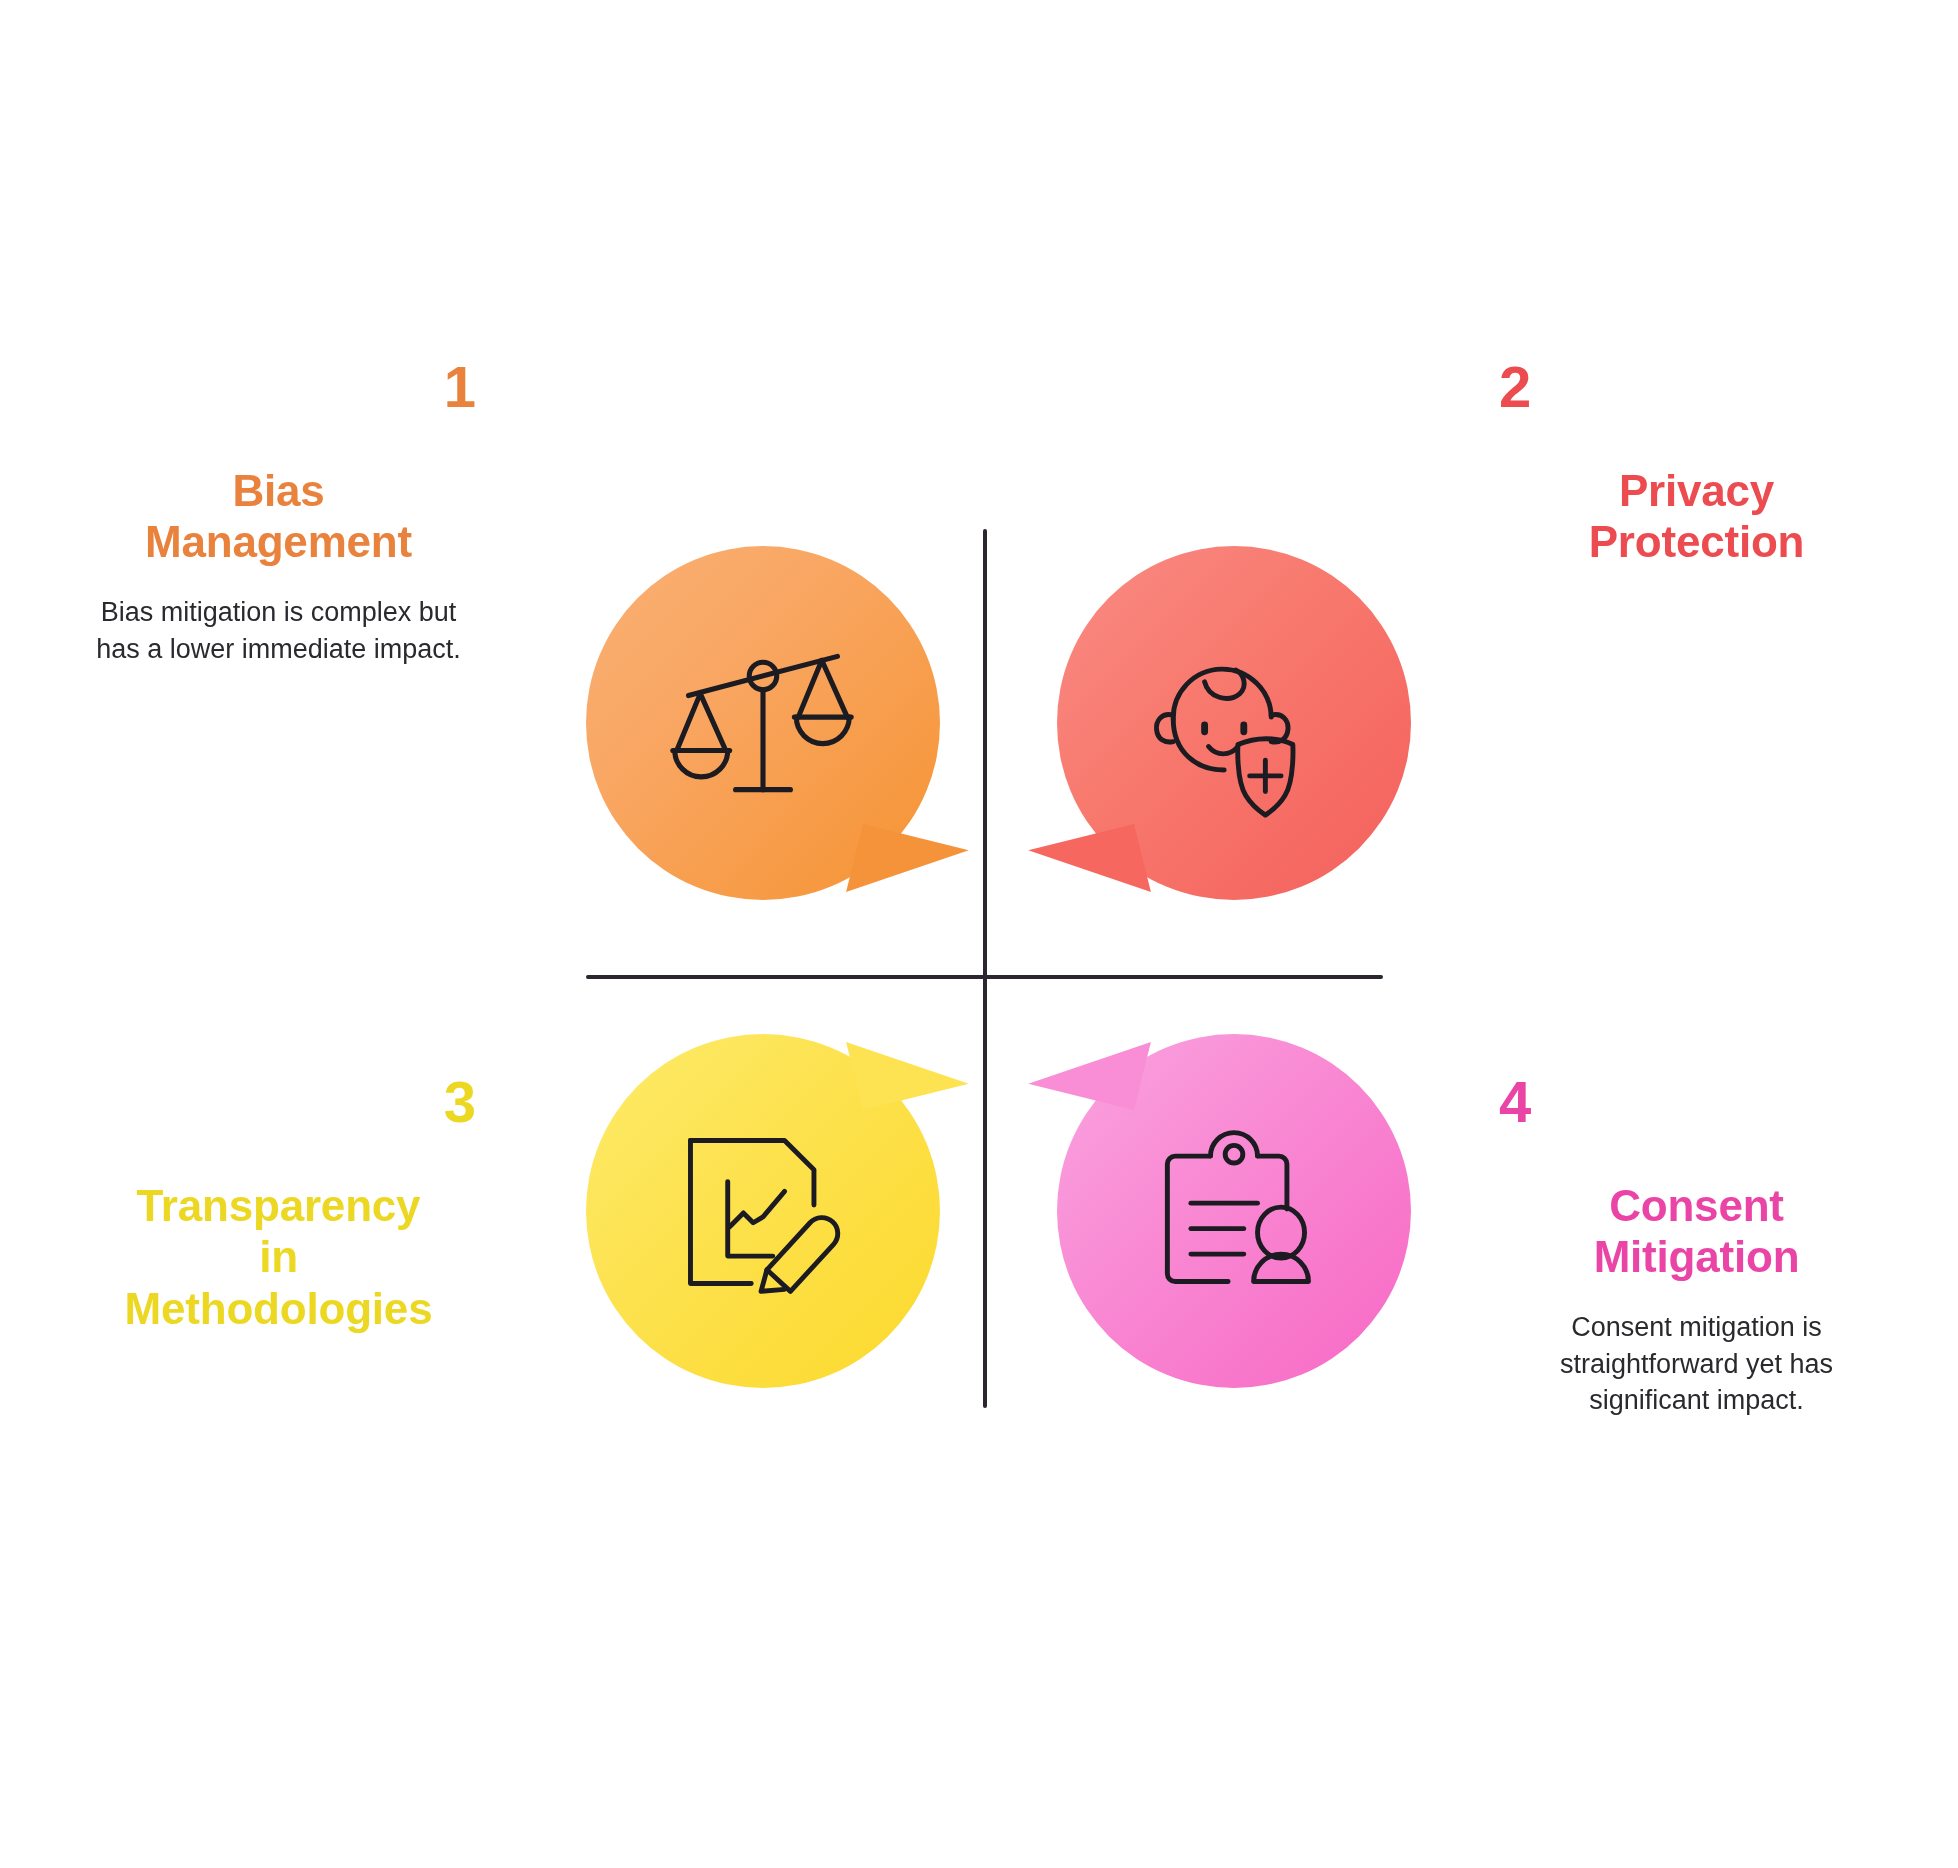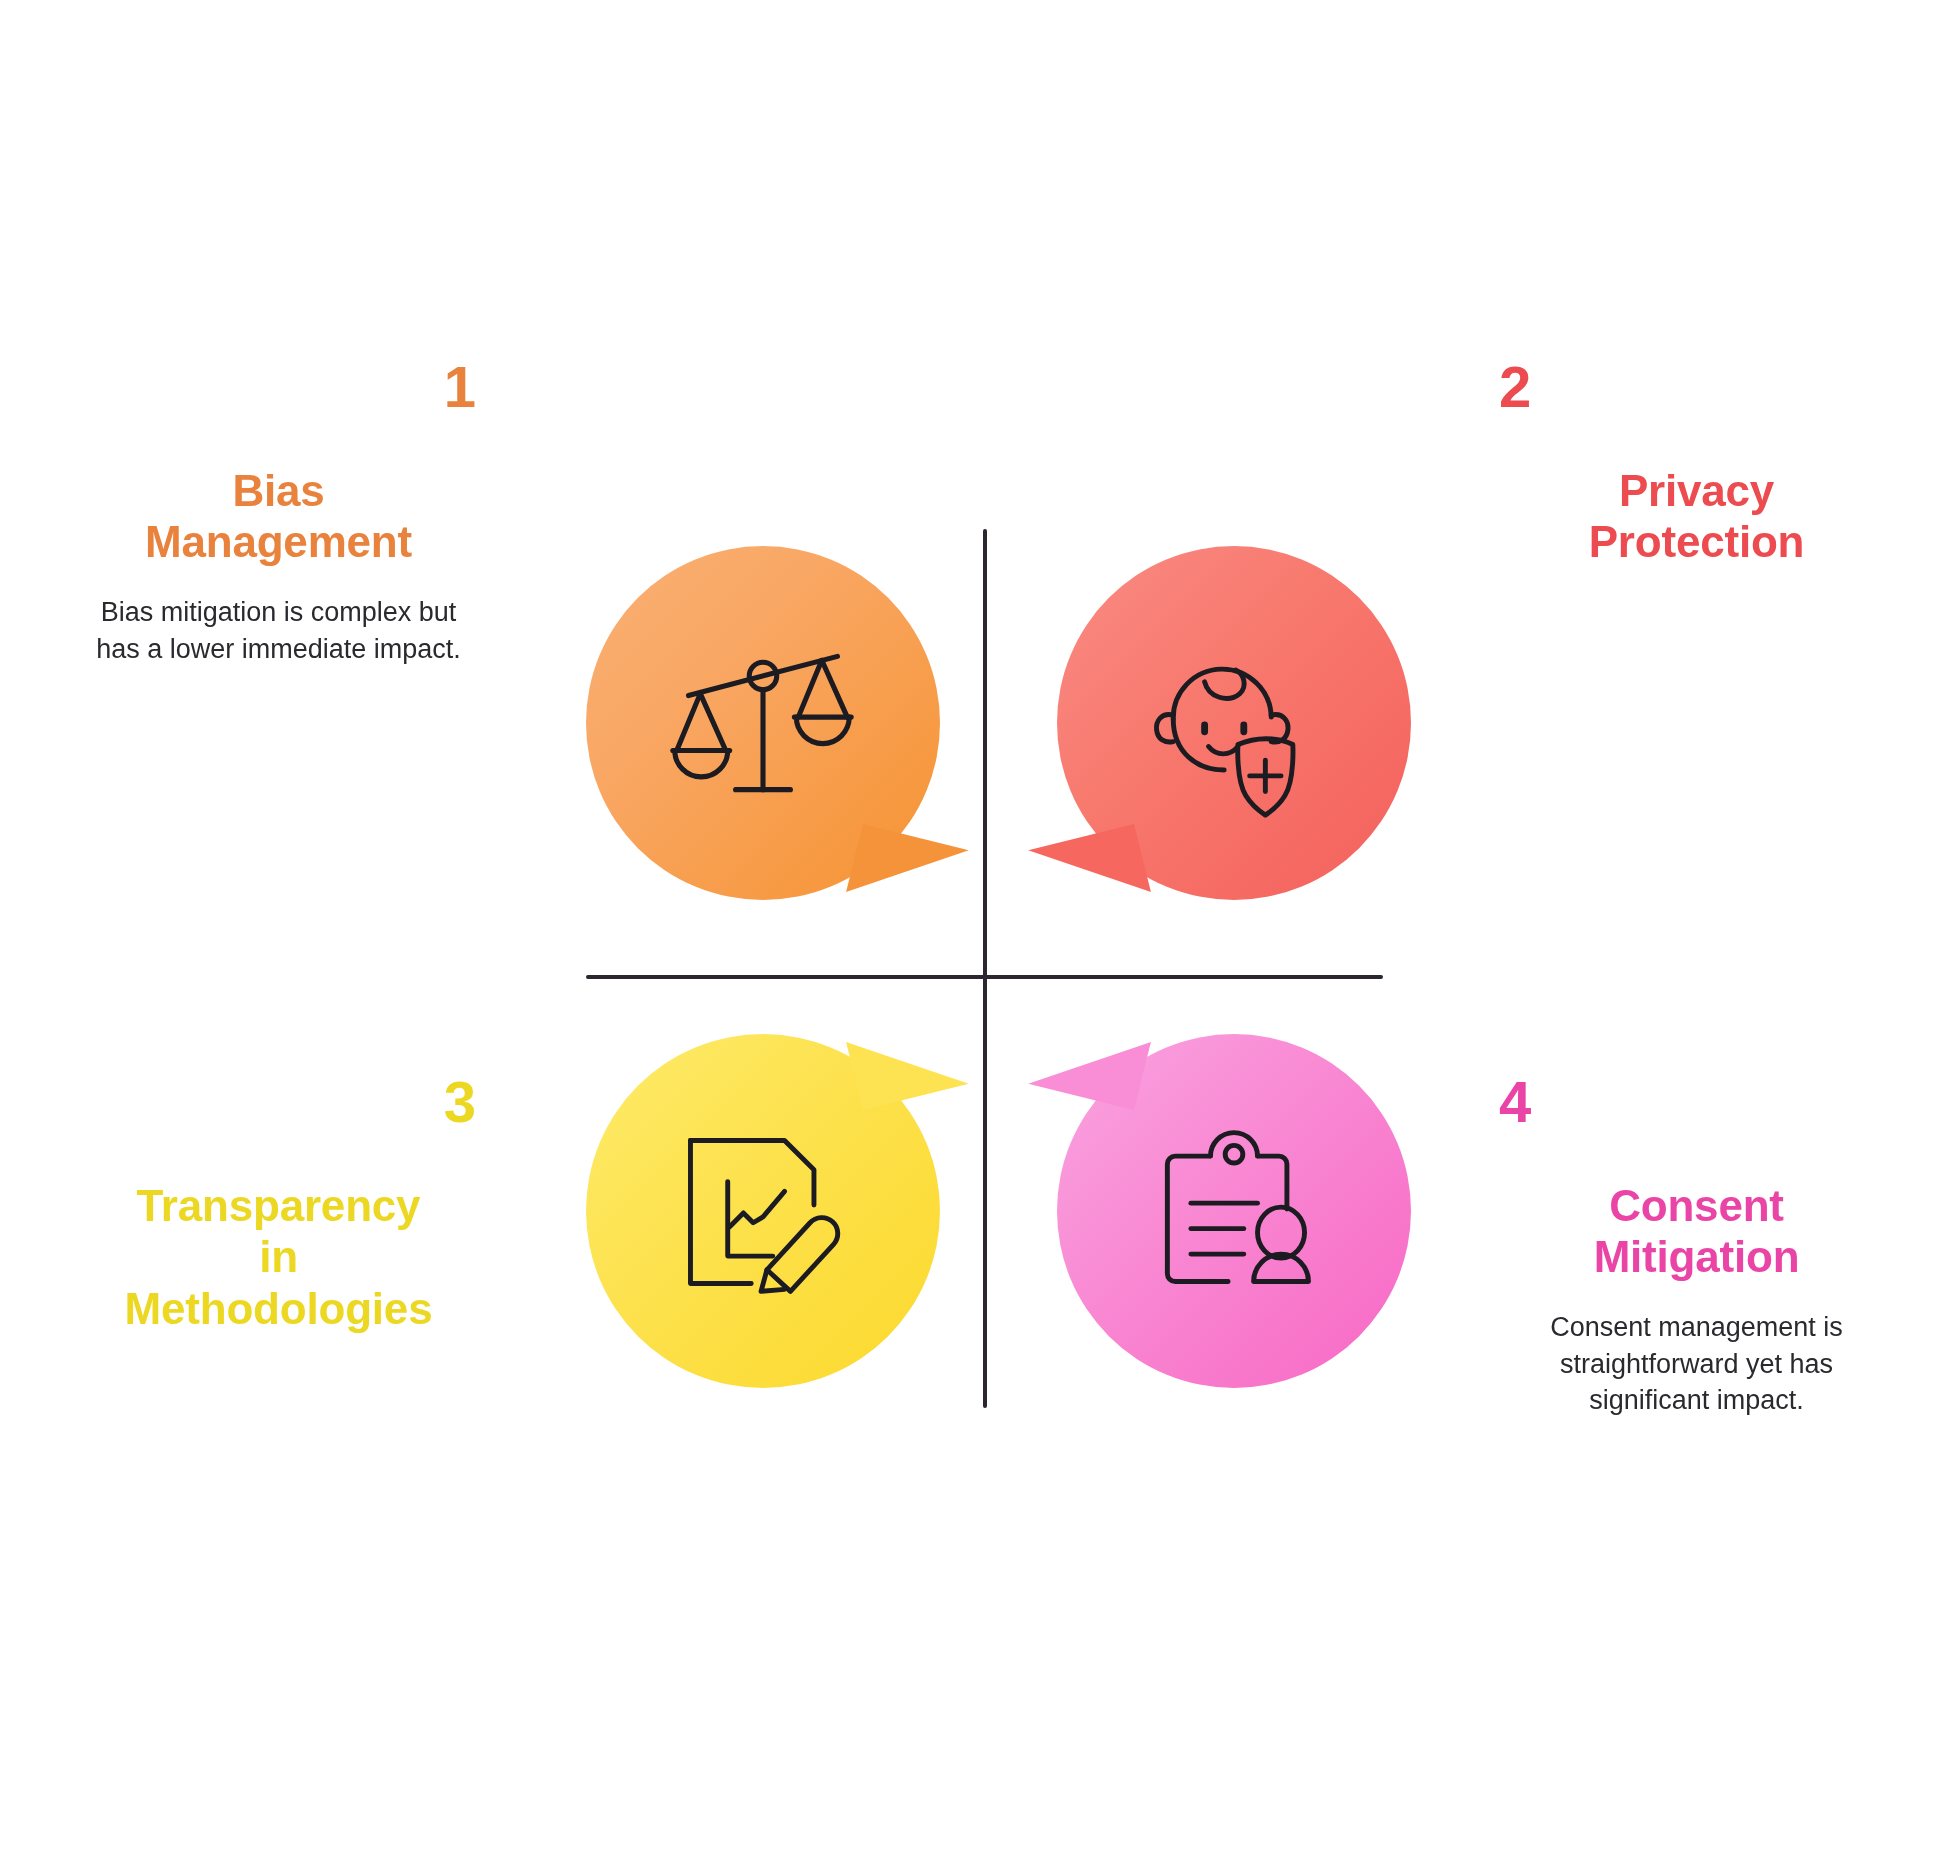--- a/index.html
+++ b/index.html
@@ -294,17 +294,17 @@
       <span>Methodologies</span>
     </div>
   </div>
 
   <div class="panel align-left" id="panel-4">
     <div class="num">4</div>
     <div class="title">
       <span>Consent</span><br>
       <span>Mitigation</span>
     </div>
-    <p class="body">Consent management is straightforward yet has significant impact.</p>
+    <p class="body">Consent mitigation is straightforward yet has significant impact.</p>
   </div>
 
 </div>
 
 
 </body></html>

